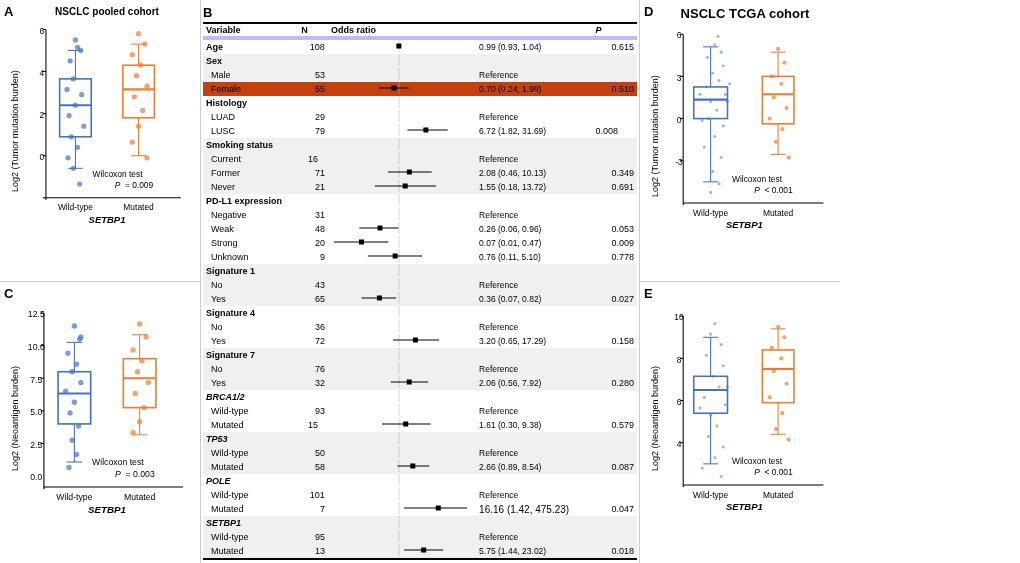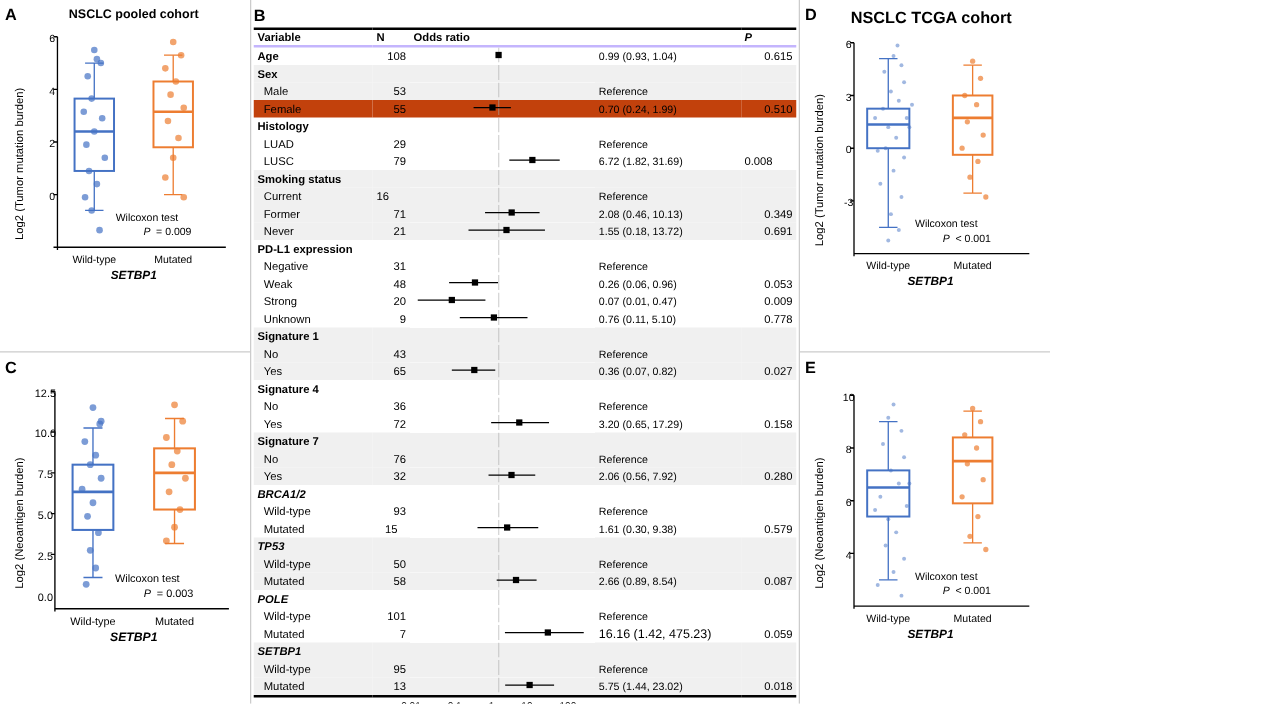--- a/index.html
+++ b/index.html
@@ -52,21 +52,21 @@
       top: 4px;
       left: 4px;
     }
     
     .forest-table {
       width: 100%;
       border-collapse: collapse;
       font-size: 9px;
     }
     .forest-table th {
-      border-bottom: 2px solid #c4b5fd;
+      border-bottom: 4px solid #c4b5fd;
       border-top: 2px solid #000;
       padding: 1px 3px;
       text-align: left;
       font-weight: bold;
     }
     .forest-table td {
       padding: 0px 3px;
       vertical-align: middle;
     }
     .col-var { width: 90px; }
@@ -326,21 +326,21 @@
             <td class="col-var"><b>Smoking status</b></td>
             <td class="col-n" style="text-align: right;"></td>
             <td class="col-or" style="position: relative; padding: 0px;"><svg width="135" height="12">
                 <line x1="65" y1="0" x2="65" y2="12" stroke="#aaa" stroke-width="0.5"></line>
               </svg></td>
             <td class="col-ci" style="font-size: 8.5px;"></td>
             <td class="col-p" style="text-align: right;"></td>
           </tr>
           <tr style="background: rgb(240, 240, 240);">
             <td class="col-var">&nbsp;&nbsp;Current</td>
-            <td class="col-n" style="text-align: left;">16</td>
+            <td class="col-n" style="text-align: center;">16</td>
             <td class="col-or" style="position: relative; padding: 0px;"><svg width="135" height="12">
                 <line x1="65" y1="0" x2="65" y2="12" stroke="#aaa" stroke-width="0.5"></line>
               </svg></td>
             <td class="col-ci" style="font-size: 8.5px;">Reference</td>
             <td class="col-p" style="text-align: right;"></td>
           </tr>
           <tr style="background: rgb(240, 240, 240);">
             <td class="col-var">&nbsp;&nbsp;Former</td>
             <td class="col-n" style="text-align: right;">71</td>
             <td class="col-or" style="position: relative; padding: 0px;"><svg width="135" height="12">
@@ -578,21 +578,21 @@
           </tr>
           <tr>
             <td class="col-var">&nbsp;&nbsp;Mutated</td>
             <td class="col-n" style="text-align: right;">7</td>
             <td class="col-or" style="position: relative; padding: 0px;"><svg width="135" height="12">
                 <line x1="65" y1="0" x2="65" y2="12" stroke="#aaa" stroke-width="0.5"></line>
                 <line x1="69.94937119244933" y1="6" x2="133" y2="6" stroke="#000" stroke-width="1"></line>
                 <rect x="101.77434408425343" y="3.5" width="5" height="5" fill="#000"></rect>
               </svg></td>
             <td class="col-ci" style="font-size: 10px;">16.16 (1.42, 475.23)</td>
-            <td class="col-p" style="text-align: right;">0.059</td>
+            <td class="col-p" style="text-align: right;">0.047</td>
           </tr>
           <tr style="background: rgb(240, 240, 240);">
             <td class="col-var"><i><b>SETBP1</b></i></td>
             <td class="col-n" style="text-align: right;"></td>
             <td class="col-or" style="position: relative; padding: 0px;"><svg width="135" height="12">
                 <line x1="65" y1="0" x2="65" y2="12" stroke="#aaa" stroke-width="0.5"></line>
               </svg></td>
             <td class="col-ci" style="font-size: 8.5px;"></td>
             <td class="col-p" style="text-align: right;"></td>
           </tr>

